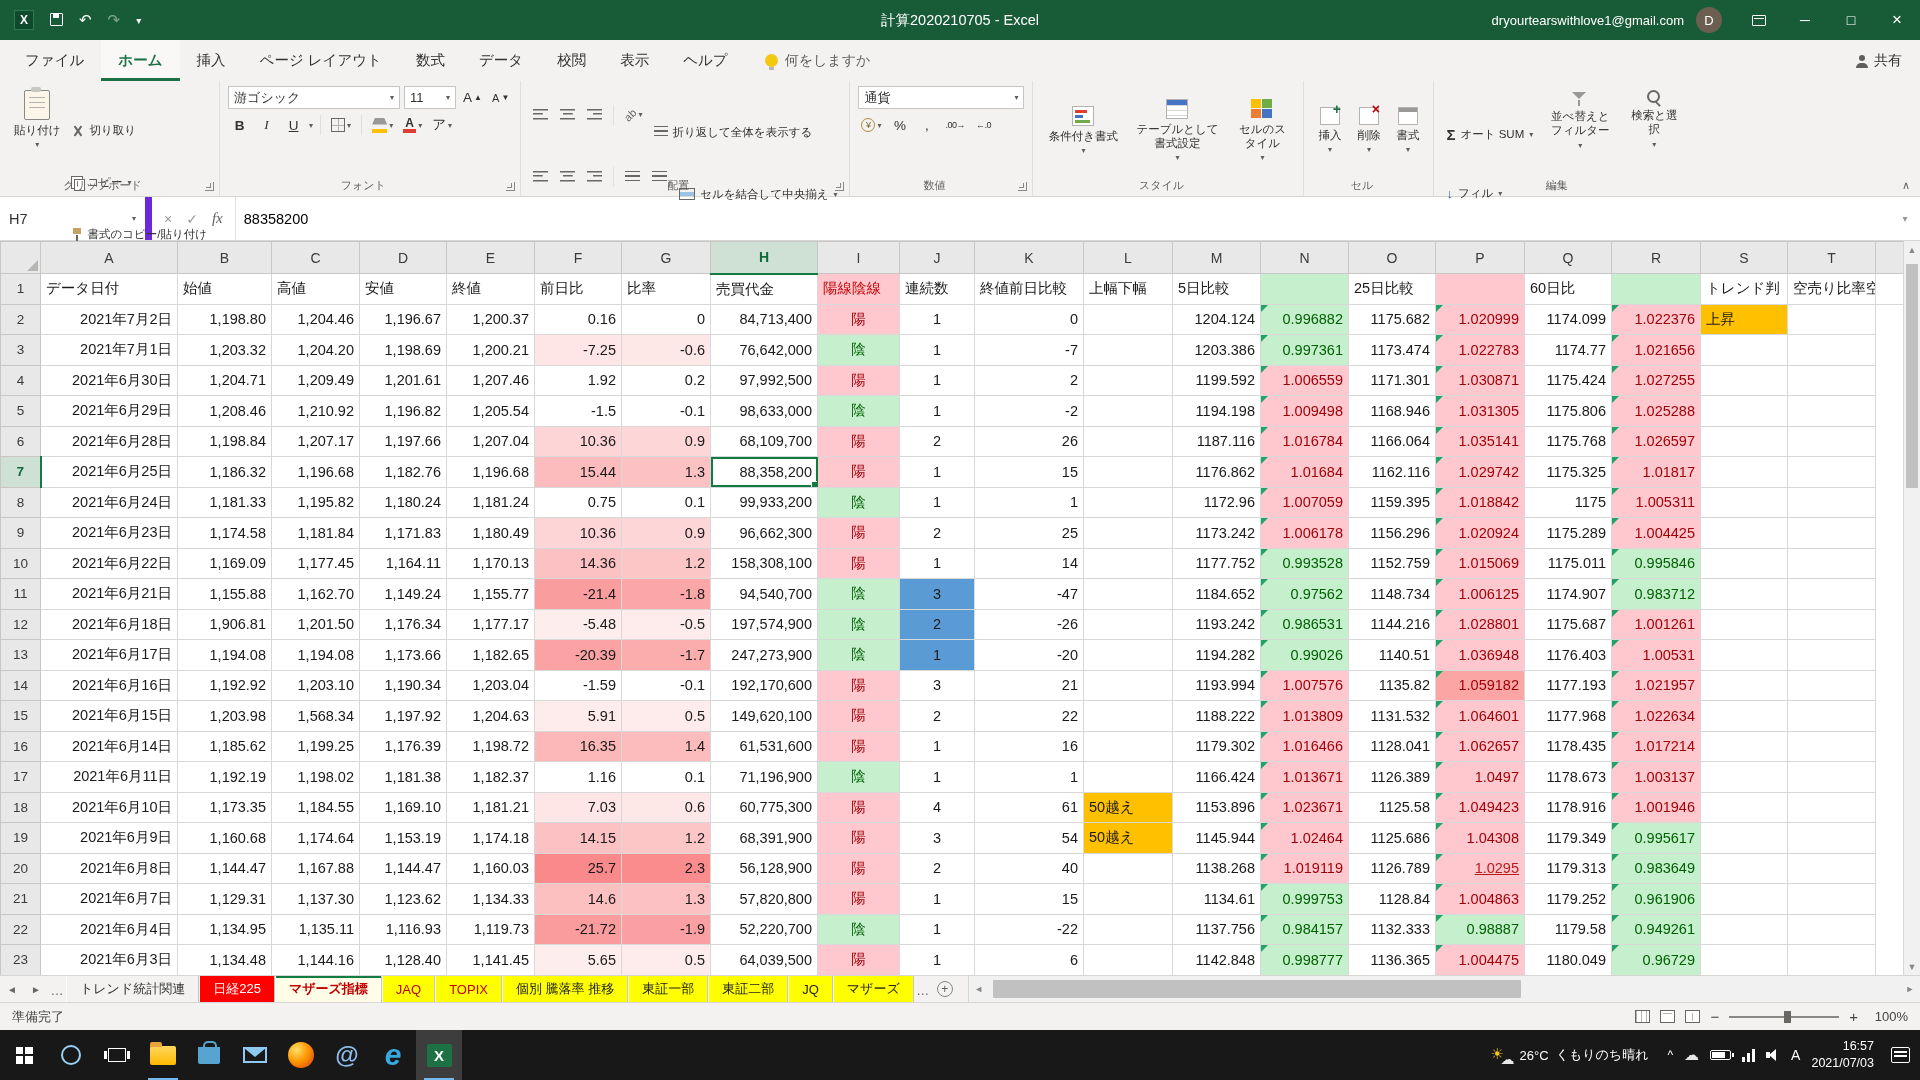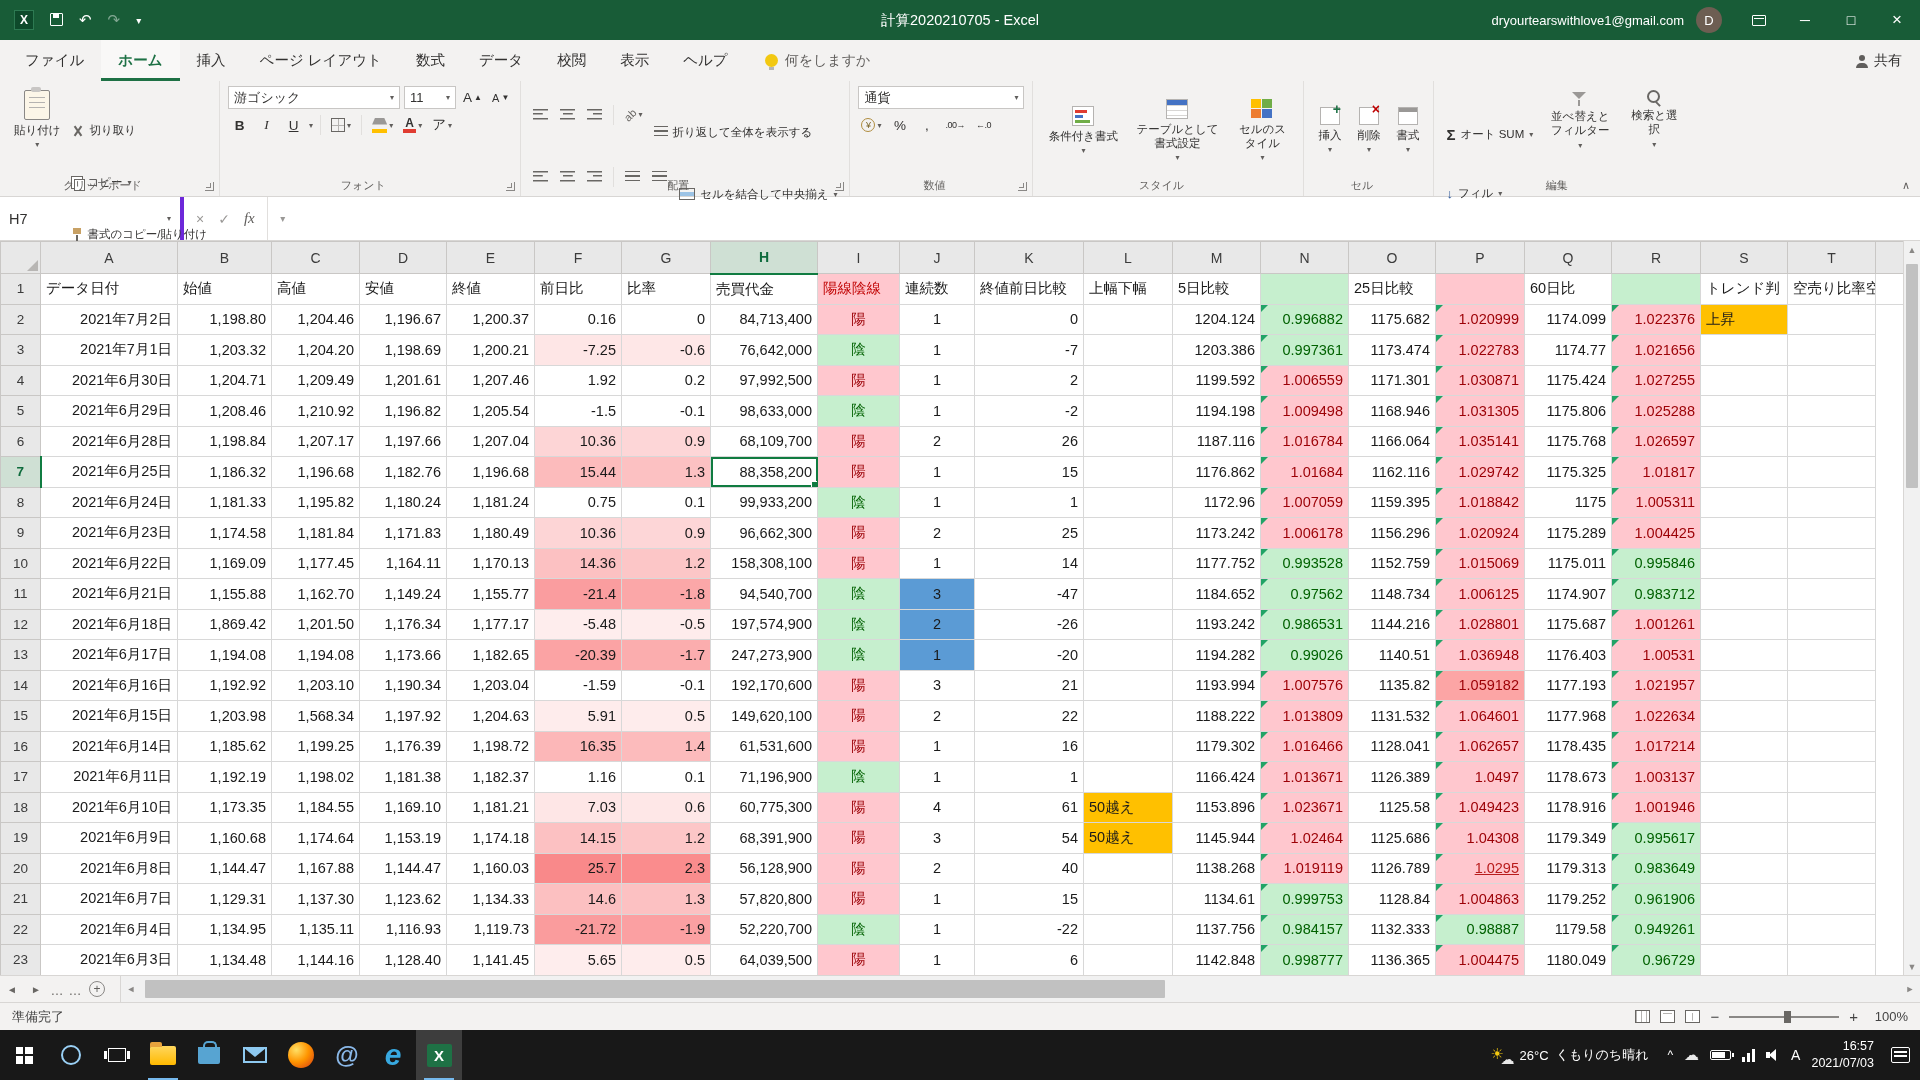--- a/index.html
+++ b/index.html
@@ -119,21 +119,21 @@
   .ic-sort { width:16px; height:16px; position:relative; }
   .ic-sort:before { content:''; position:absolute; top:2px; left:0; border-left:7px solid transparent; border-right:7px solid transparent; border-top:7px solid #9a9896; }
   .ic-sort:after { content:''; position:absolute; bottom:0; left:6px; width:2px; height:6px; background:#9a9896; }
   .ic-find { width:15px; height:15px; position:relative; }
   .ic-find:before { content:''; position:absolute; top:0; left:0; width:9px; height:9px; border:2px solid #696764; border-radius:50%; }
   .ic-find:after { content:''; position:absolute; bottom:0; right:1px; width:6px; height:2px; background:#696764; transform:rotate(45deg); }
   .ribbon-collapse { position:absolute; right:10px; bottom:4px; font-size:11px; color:#605E5C; }
 
   
   .formulabar { height:44px; flex:0 0 44px; background:#fff; border-bottom:1px solid #D8D6D4; display:flex; align-items:stretch; }
-  .namebox { width:184px; border-right:4px solid #6d28d9; display:flex; align-items:center; justify-content:space-between; padding:0 9px; font-size:14.5px; color:#323130; }
+  .namebox { width:152px; border-right:7px solid #6d28d9; display:flex; align-items:center; justify-content:space-between; padding:0 9px; font-size:14.5px; color:#323130; }
   .fxbtns { display:flex; align-items:center; gap:14px; padding:0 12px; border-right:1px solid #E1DFDD; color:#9a9896; font-size:14px; }
   .fx { font-style:italic; color:#605E5C; font-family:"Liberation Serif",serif; font-size:15px; }
   .fvalue { flex:1; display:flex; align-items:center; padding:0 8px; font-size:14.5px; color:#000; }
   .fexpand { width:30px; display:flex; align-items:center; justify-content:center; color:#9a9896; font-size:10px; }
 
   
   .gridwrap { flex:1 1 auto; position:relative; overflow:hidden; background:#fff; }
   table.sheet { border-collapse:collapse; table-layout:fixed; width:1905px; }
   .sheet td { overflow:hidden; white-space:nowrap; }
   .ch { height:32px; background:#E8E8E8; border:1px solid #C9C7C5; text-align:center; font-size:14px; color:#3b3b3b; }
@@ -521,20 +521,21 @@
   <div class="formulabar">
     <div class="namebox">
       <span>H7</span>
       <span class="dd">▾</span>
     </div>
     <div class="fxbtns">
       <span>×</span>
       <span>✓</span>
       <span class="fx">fx</span>
     </div>
+    <div class="fvalue">88358200</div>
     <div class="fexpand">▾</div>
   </div>
 
   <div class="gridwrap">
       <table class="sheet">
         <colgroup>
           <col style="width: 40px;">
           <col style="width: 137px;">
           <col style="width: 94px;">
           <col style="width: 88px;">
@@ -832,21 +833,21 @@
             <td class="c ar">1148.734</td>
             <td class="c ar" style="background: rgb(255, 199, 206); color: rgb(156, 0, 6);">1.006125<i class="tri"></i></td>
             <td class="c ar">1174.907</td>
             <td class="c ar" style="background: rgb(198, 239, 206); color: rgb(0, 97, 0);">0.983712<i class="tri"></i></td>
             <td class="c al"></td>
             <td class="c filler"></td>
           </tr>
           <tr>
             <td class="rh">12</td>
             <td class="c ar">2021年6月18日</td>
-            <td class="c ar">1,869.42</td>
+            <td class="c ar">1,906.81</td>
             <td class="c ar">1,201.50</td>
             <td class="c ar">1,176.34</td>
             <td class="c ar">1,177.17</td>
             <td class="c ar" style="background: rgba(248, 105, 107, 0.12);">-5.48</td>
             <td class="c ar" style="background: rgba(248, 105, 107, 0.13);">-0.5</td>
             <td class="c ar">197,574,900</td>
             <td class="c ac" style="background: rgb(198, 239, 206); color: rgb(0, 97, 0);">陰</td>
             <td class="c ac" style="background: rgb(91, 155, 213);">2</td>
             <td class="c ar">-26</td>
             <td class="c al"></td>
@@ -1120,20 +1121,32 @@
           <div class="vthumb"></div>
         </div>
       <div class="varrow">▼</div>
     </div>
   </div>
 
   <div class="sheetbar">
     <span class="snav">◄</span>
     <span class="snav">►</span>
     <span class="sdots">…</span>
+    <div class="stabs">
+        <div class="stab" style="background: rgb(243, 242, 241); color: rgb(51, 51, 51);">トレンド統計関連</div>
+        <div class="stab" style="background: rgb(255, 0, 0); color: rgb(255, 255, 255);">日経225</div>
+        <div class="stab active" style="background: rgb(255, 253, 231); color: rgb(192, 0, 0);">マザーズ指標</div>
+        <div class="stab" style="background: rgb(255, 255, 0); color: rgb(192, 0, 0);">JAQ</div>
+        <div class="stab" style="background: rgb(255, 255, 0); color: rgb(192, 0, 0);">TOPIX</div>
+        <div class="stab" style="background: rgb(255, 255, 0); color: rgb(34, 34, 34);">個別 騰落率 推移</div>
+        <div class="stab" style="background: rgb(255, 255, 0); color: rgb(34, 34, 34);">東証一部</div>
+        <div class="stab" style="background: rgb(255, 255, 0); color: rgb(34, 34, 34);">東証二部</div>
+        <div class="stab" style="background: rgb(255, 255, 0); color: rgb(34, 34, 34);">JQ</div>
+        <div class="stab" style="background: rgb(255, 255, 0); color: rgb(34, 34, 34);">マザーズ</div>
+      </div>
     <span class="sdots">…</span>
     <span class="addsheet">
         <i>+</i>
       </span>
     <div class="hscroll">
       <span class="harrow">◄</span>
       <div class="htrack">
           <div class="hthumb"></div>
         </div>
       <span class="harrow">►</span>

